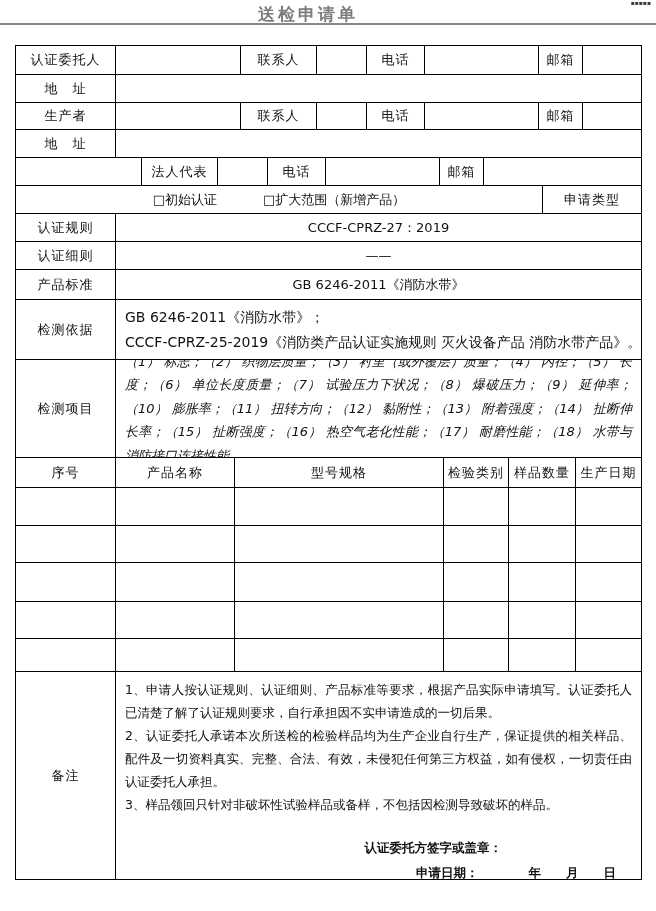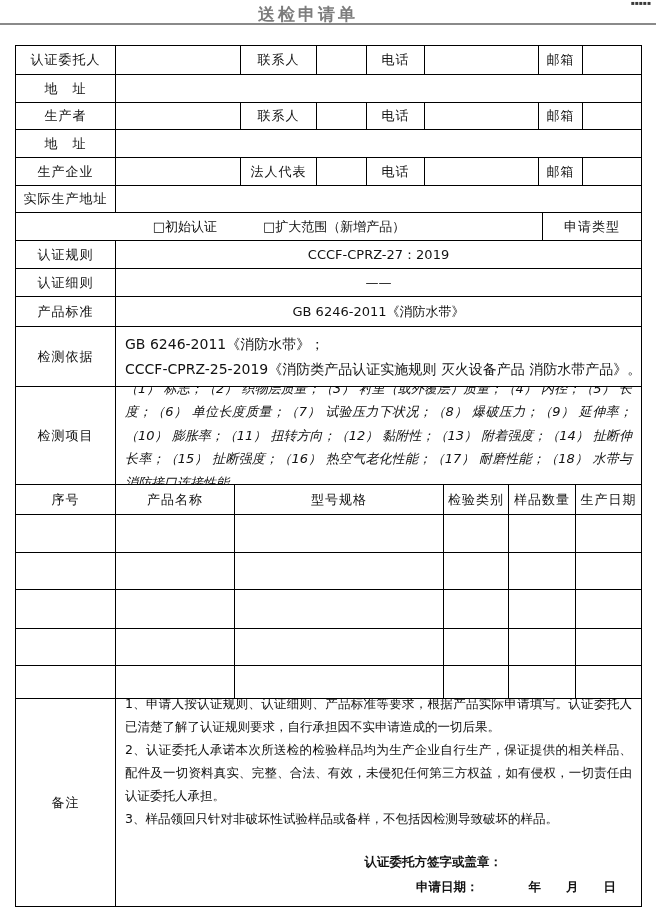--- a/index.html
+++ b/index.html
@@ -70,21 +70,21 @@
     padding:0 9px;font-size:14px;line-height:25px;white-space:nowrap;
   }
   .items-cell{padding:0 9px;white-space:normal;}
   .items-text{
     text-align:justify;
     font-size:13px;line-height:23.5px;
     width:100%;
     font-style:italic;
   }
   .remark-cell{
-    flex-direction:column;align-items:stretch;justify-content:flex-end;
+    flex-direction:column;align-items:stretch;justify-content:flex-start;
     padding:6px 9px 8px 9px;
     font-size:12.5px;line-height:23px;
     white-space:normal;text-align:left;gap:20px;
   }
   .remark-text div{text-align:justify;}
   .sign-block{margin-top:auto;}
   .sign-line{text-align:right;padding-right:130px;font-weight:bold;}
   .date-line{text-align:right;padding-right:16px;font-weight:bold;margin-top:2px;}
 </style>
 </head>
@@ -122,34 +122,29 @@
     <div class="cell label w44">邮箱</div>
     <div class="cell flexfill"></div>
   </div>
 
   <div class="row h28">
     <div class="cell label w99">地　址</div>
     <div class="cell flexfill"></div>
   </div>
 
   <div class="row h28">
-    <div class="cell label w99">生产企业</div>
     <div class="cell w125"></div>
     <div class="cell label w76">法人代表</div>
     <div class="cell w50"></div>
     <div class="cell label w58">电话</div>
     <div class="cell w114"></div>
     <div class="cell label w44">邮箱</div>
     <div class="cell flexfill"></div>
   </div>
 
-  <div class="row h27">
-    <div class="cell label w99">实际生产地址</div>
-    <div class="cell flexfill"></div>
-  </div>
 
   <div class="row h28">
     <div class="cell flexfill type-cell">
       <span>□初始认证</span>
       <span>□扩大范围（新增产品）</span>
     </div>
     <div class="cell label w99">申请类型</div>
   </div>
 
   <div class="row h28">

